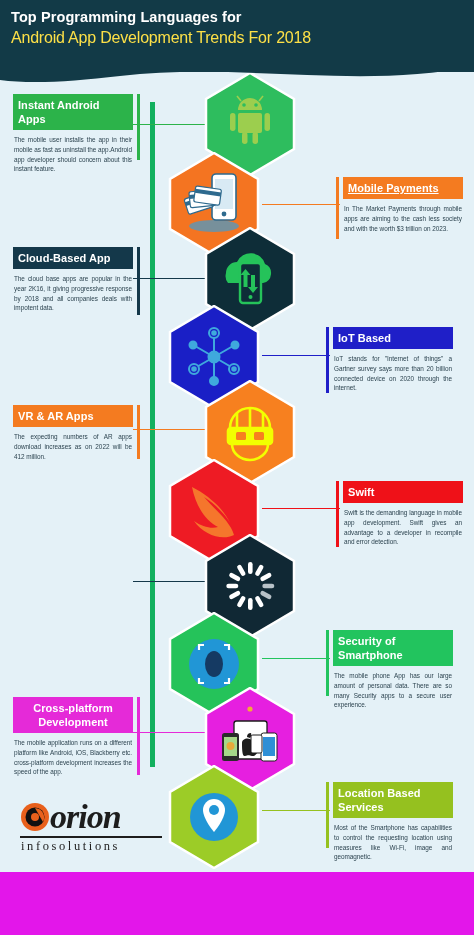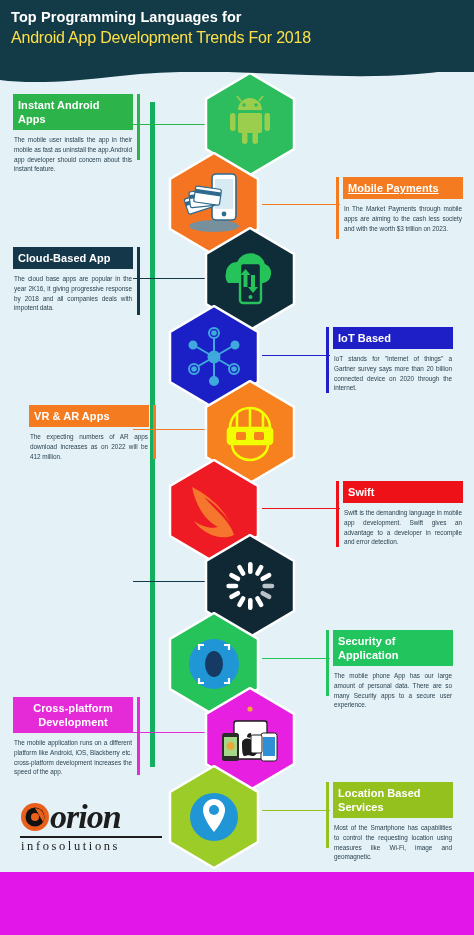--- a/index.html
+++ b/index.html
@@ -364,36 +364,36 @@
       <span class="card-title" style="background:#14384a;">Cloud-Based App</span>
       <div class="card-body">The cloud base apps are popular in the year 2K16, it giving progressive response by 2018 and all companies deals with impotent data.</div>
     </div>
 
     <div class="card right" style="left:333px; top:255px;">
       <div class="bar" style="background:#1f1fc8; height:66px;"></div>
       <span class="card-title" style="background:#1f1fc8;">IoT Based</span>
       <div class="card-body">IoT stands for "Internet of things" a Gartner survey says more than 20 billion connected device on 2020 through the internet.</div>
     </div>
 
-    <div class="card left" style="left:13px; top:333px;margin-left:16px;">
+    <div class="card left" style="left:13px; top:333px;">
       <div class="bar" style="background:#f47b20; height:54px;"></div>
       <span class="card-title" style="background:#f47b20;">VR &amp; AR Apps</span>
       <div class="card-body">The expecting numbers of AR apps download increases as on 2022 will be 412 million.</div>
     </div>
 
     <div class="card right" style="left:343px; top:409px;">
       <div class="bar" style="background:#ef1118; height:66px;"></div>
       <span class="card-title" style="background:#ef1118;">Swift</span>
       <div class="card-body">Swift is the demanding language in mobile app development. Swift gives an advantage to a developer in recompile and error detection.</div>
     </div>
 
 
     <div class="card right" style="left:333px; top:558px;">
       <div class="bar" style="background:#22c45e; height:66px;"></div>
-      <span class="card-title" style="background:#22c45e;">Security of Application</span>
+      <span class="card-title" style="background:#22c45e;">Security of Smartphone</span>
       <div class="card-body">The mobile phone App has our large amount of personal data. There are so many Security apps to a secure user experience.</div>
     </div>
 
     <div class="card left" style="left:13px; top:625px;">
       <div class="bar" style="background:#e52ad8; height:78px;"></div>
       <span class="card-title" style="background:#e52ad8; text-align:center;">Cross-platform Development</span>
       <div class="card-body">The mobile application runs on a different platform like Android, iOS, Blackberry etc. cross-platform development increases the speed of the app.</div>
     </div>
 
     <div class="card right" style="left:333px; top:710px;">

